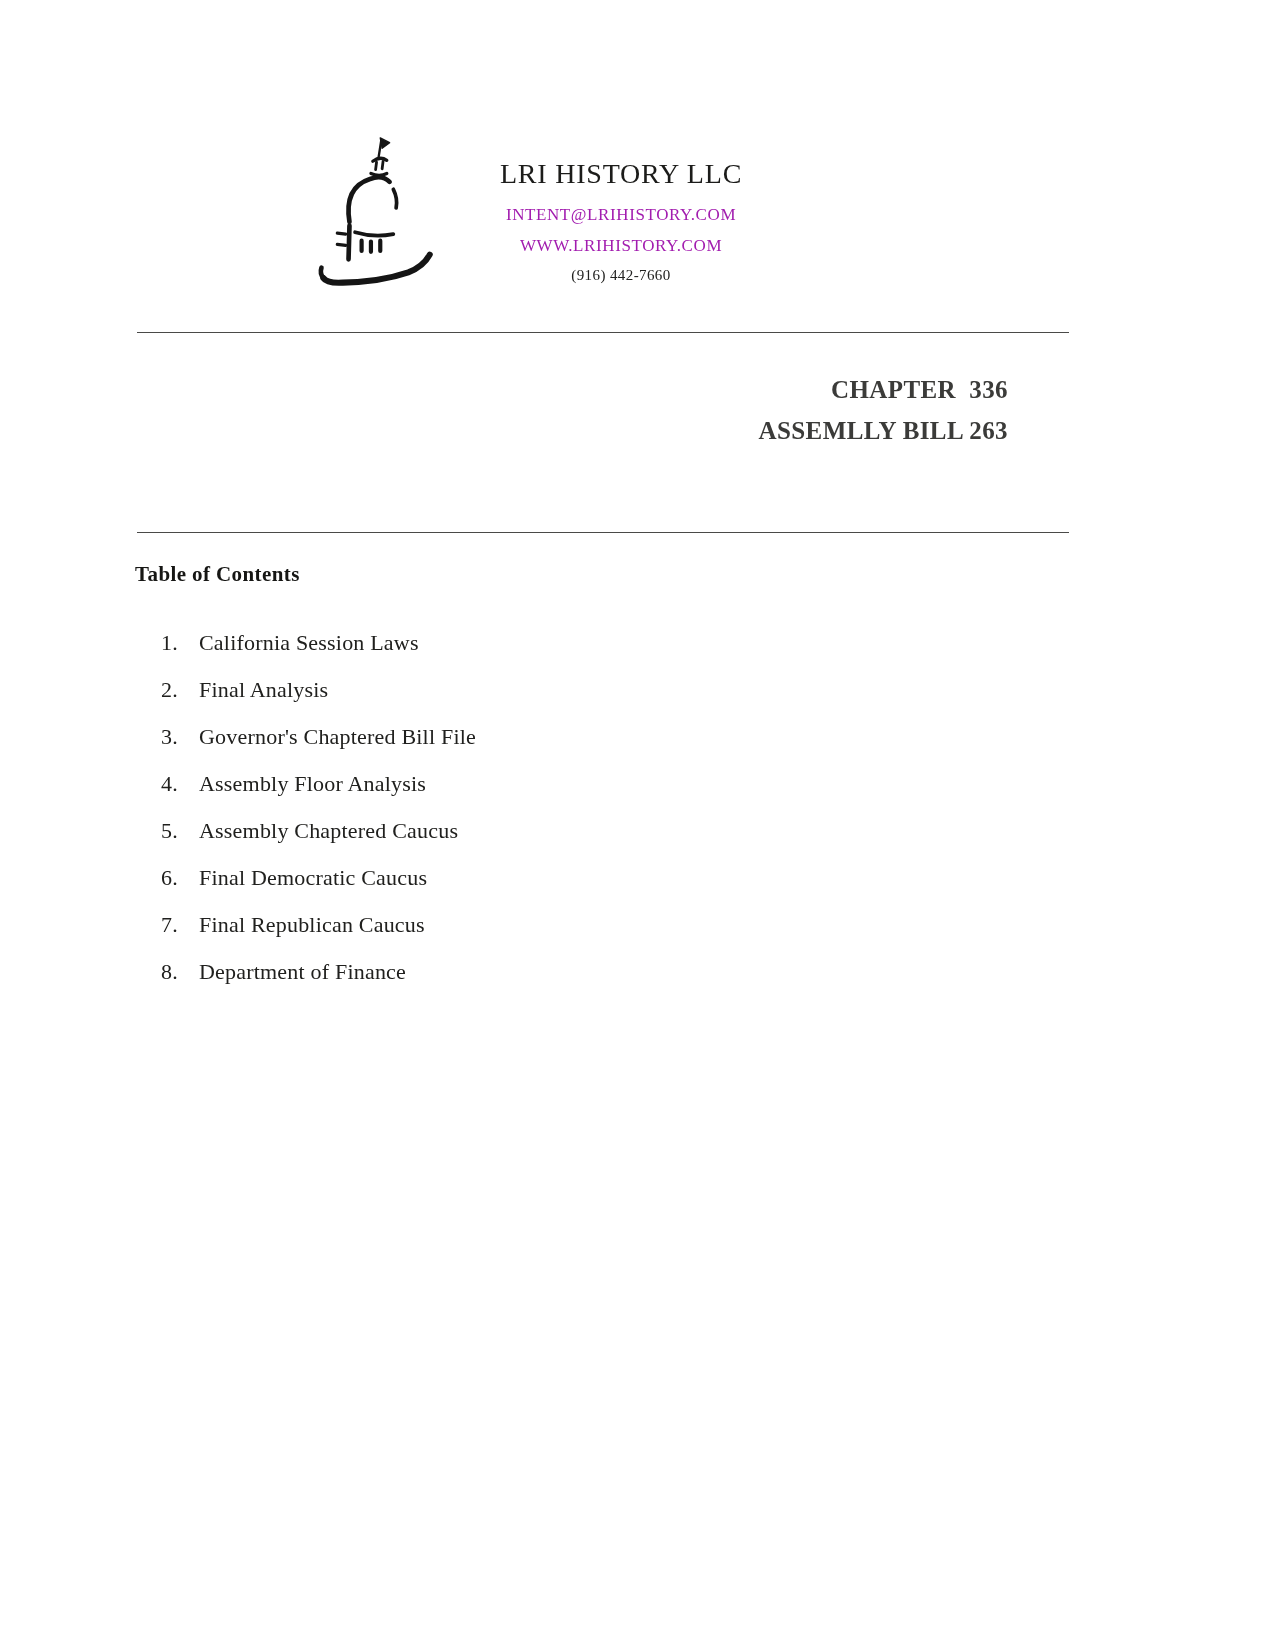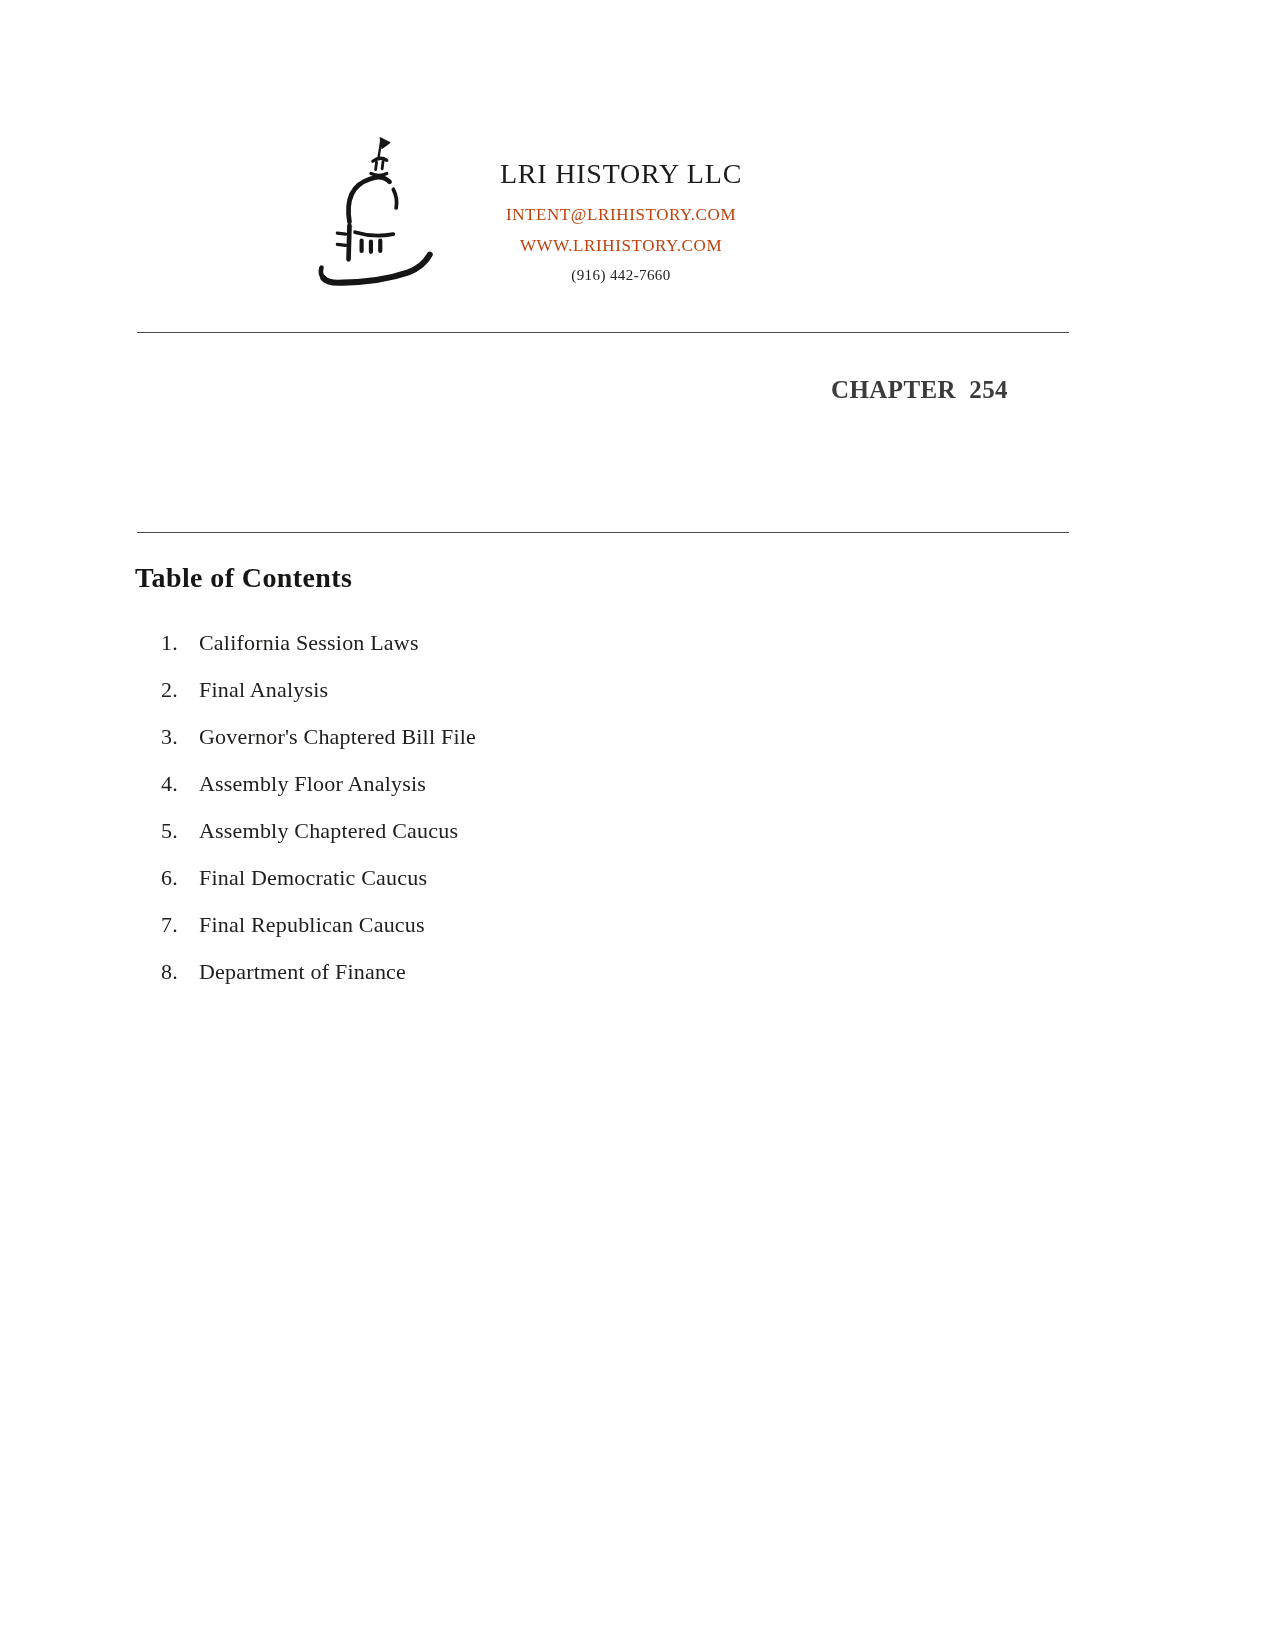--- a/index.html
+++ b/index.html
@@ -38,21 +38,21 @@
   .company {
     font-size: 28px;
     letter-spacing: 0.8px;
     color: #1c1c1a;
     margin-bottom: 15px;
     white-space: pre;
   }
   .contact-line {
     font-size: 17px;
     letter-spacing: 0.6px;
-    color: #c2410c;
+    color: #a21caf;
     margin-bottom: 11px;
     white-space: pre;
   }
   .phone {
     font-size: 15px;
     letter-spacing: 0.4px;
     color: #222220;
     white-space: pre;
     text-align: center;
   }
@@ -83,21 +83,21 @@
     color: #3b3b39;
     white-space: pre;
   }
 
   
   .toc-heading {
     position: absolute;
     left: 117px;
     top: 554px;
     margin: 0;
-    font-size: 28px;
+    font-size: 21px;
     font-weight: bold;
     letter-spacing: 0.4px;
     color: #161614;
     text-align: center;
   }
   .toc-list {
     position: absolute;
     left: 143px;
     top: 621px;
     margin: 0;
@@ -155,21 +155,22 @@
   <div class="letterhead">
     <div class="company">LRI HISTORY LLC</div>
     <div class="contact-line">INTENT@LRIHISTORY.COM</div>
     <div class="contact-line">WWW.LRIHISTORY.COM</div>
     <div class="phone">(916) 442-7660</div>
   </div>
 
   <div class="divider divider-top"></div>
 
   <div class="title-block">
-    <div class="title-line">CHAPTER  254</div>
+    <div class="title-line">CHAPTER  336</div>
+    <div class="title-line">ASSEMLLY BILL 263</div>
   </div>
 
   <div class="divider divider-bottom"></div>
 
   <h1 class="toc-heading">Table of Contents</h1>
 
   <ol class="toc-list">
     <li class="toc-item">
       <span class="toc-num">1.</span>
       <span class="toc-label">California Session Laws</span>

